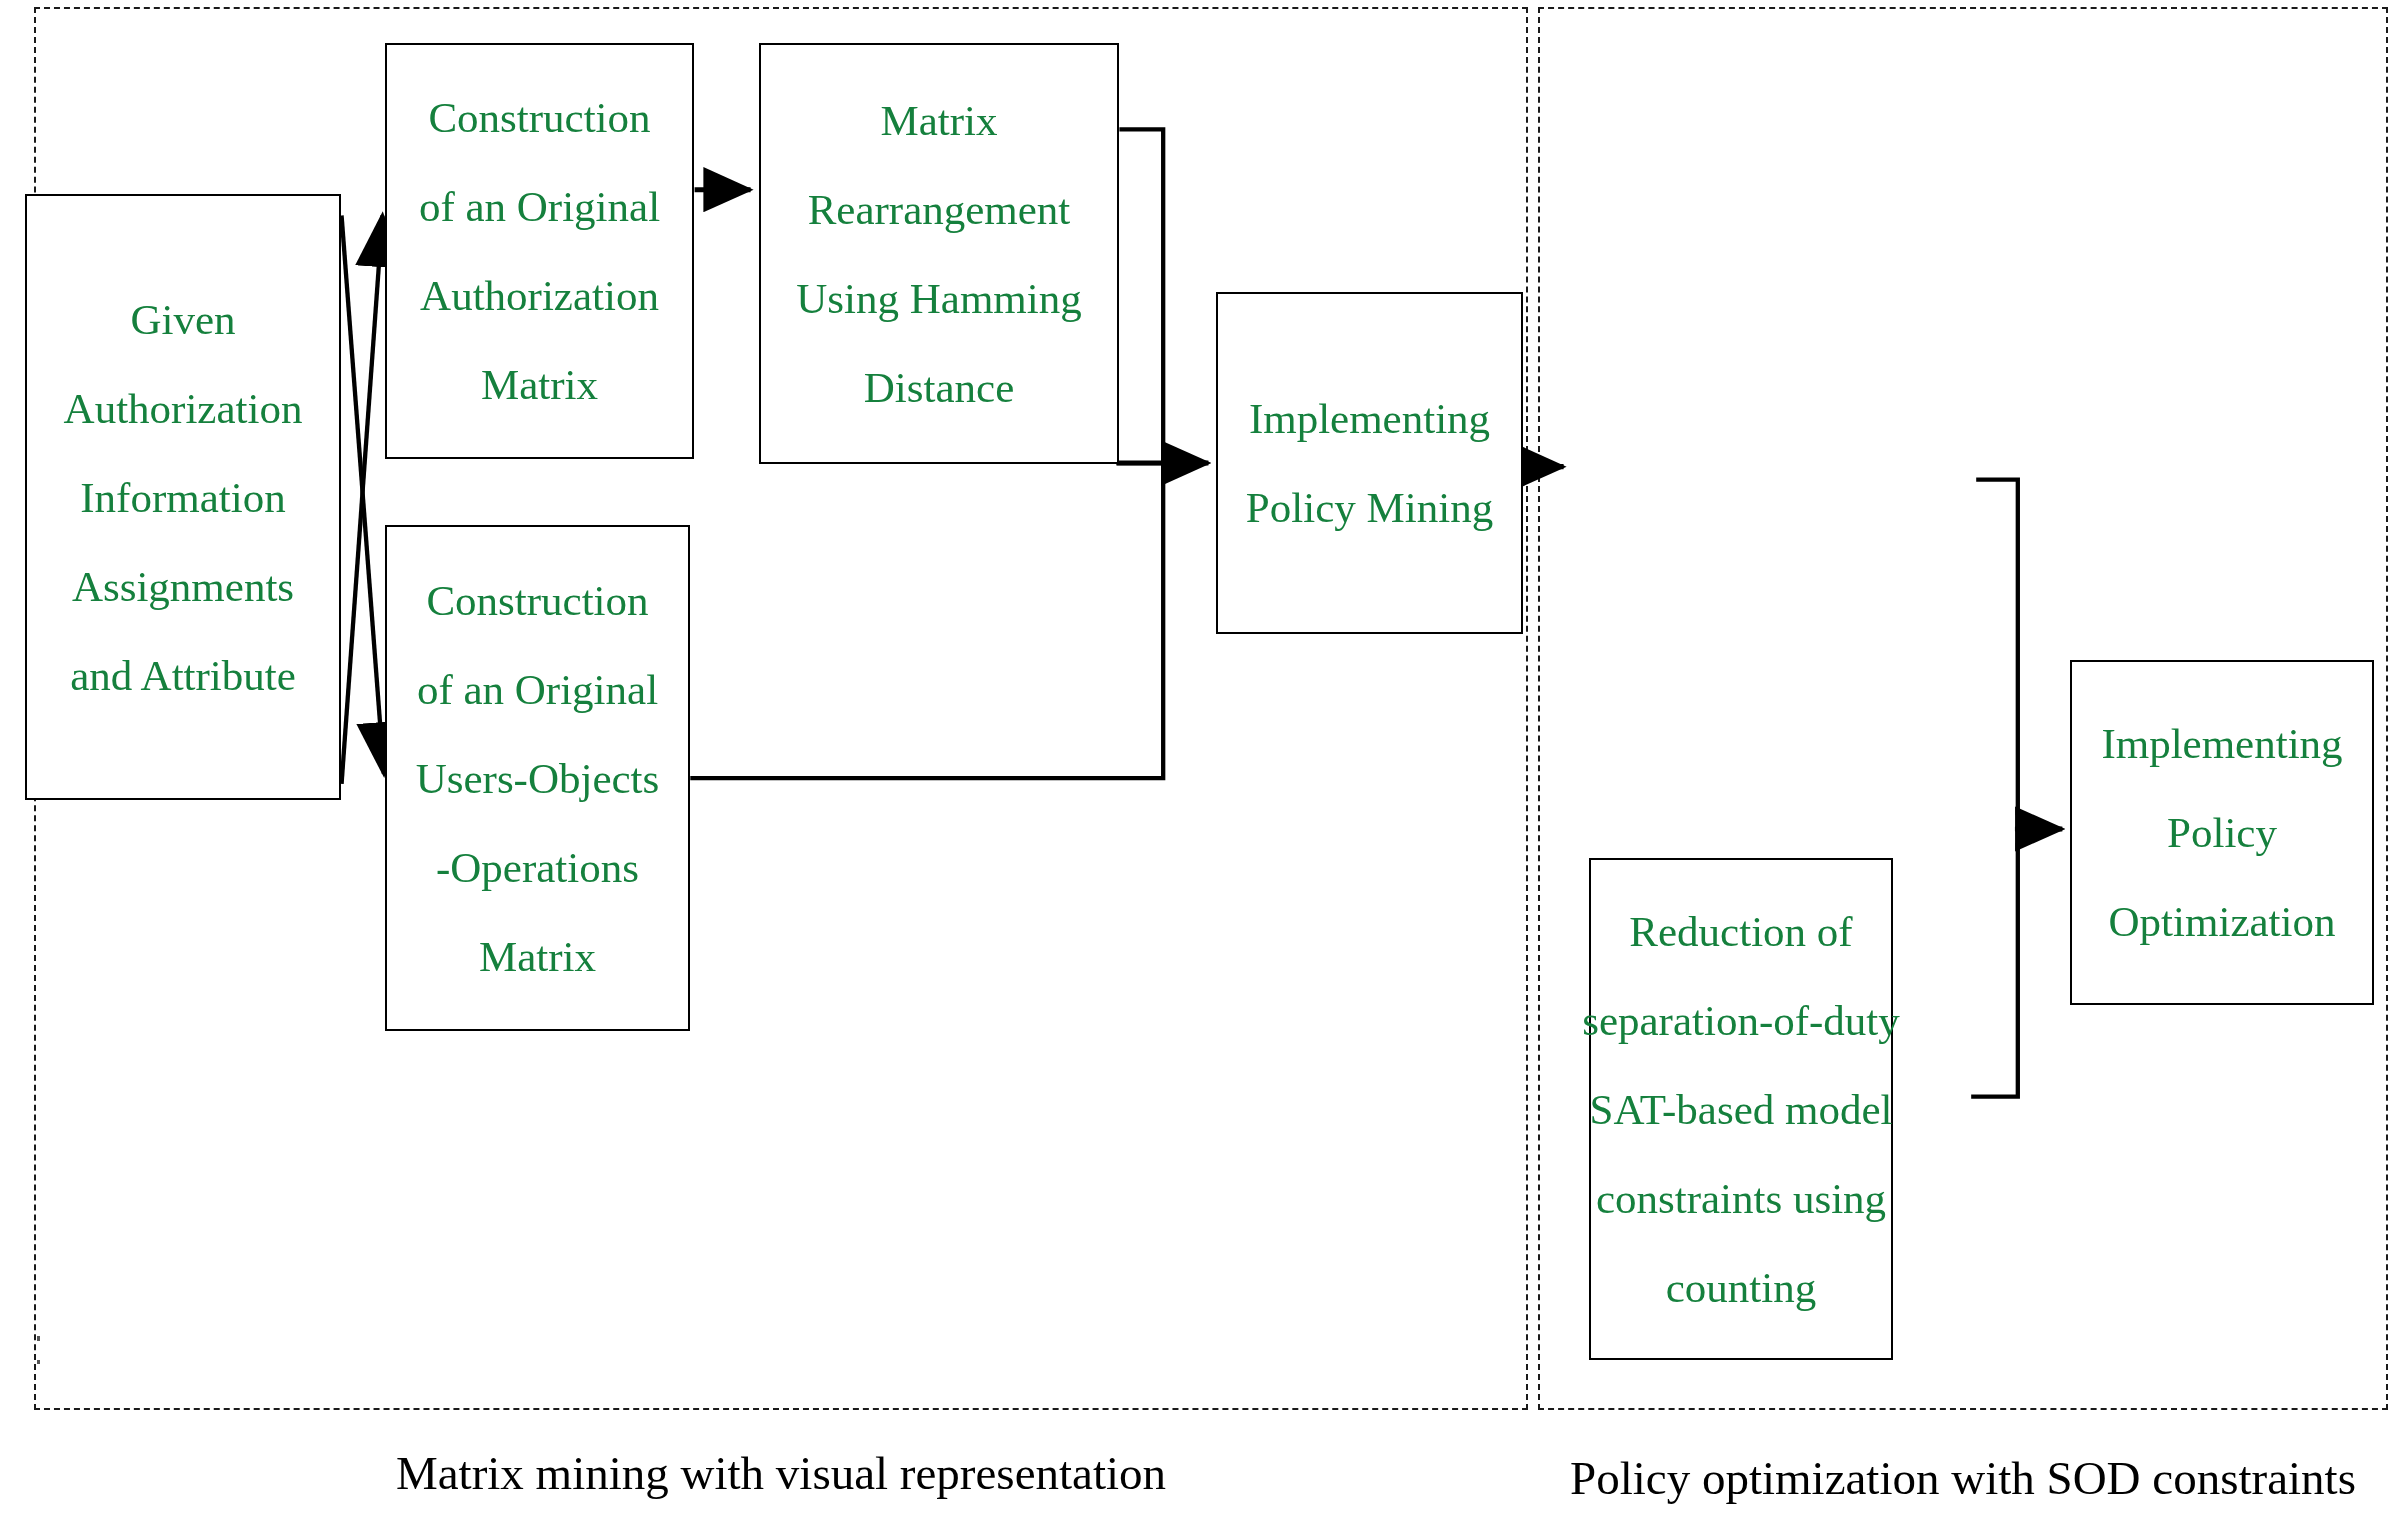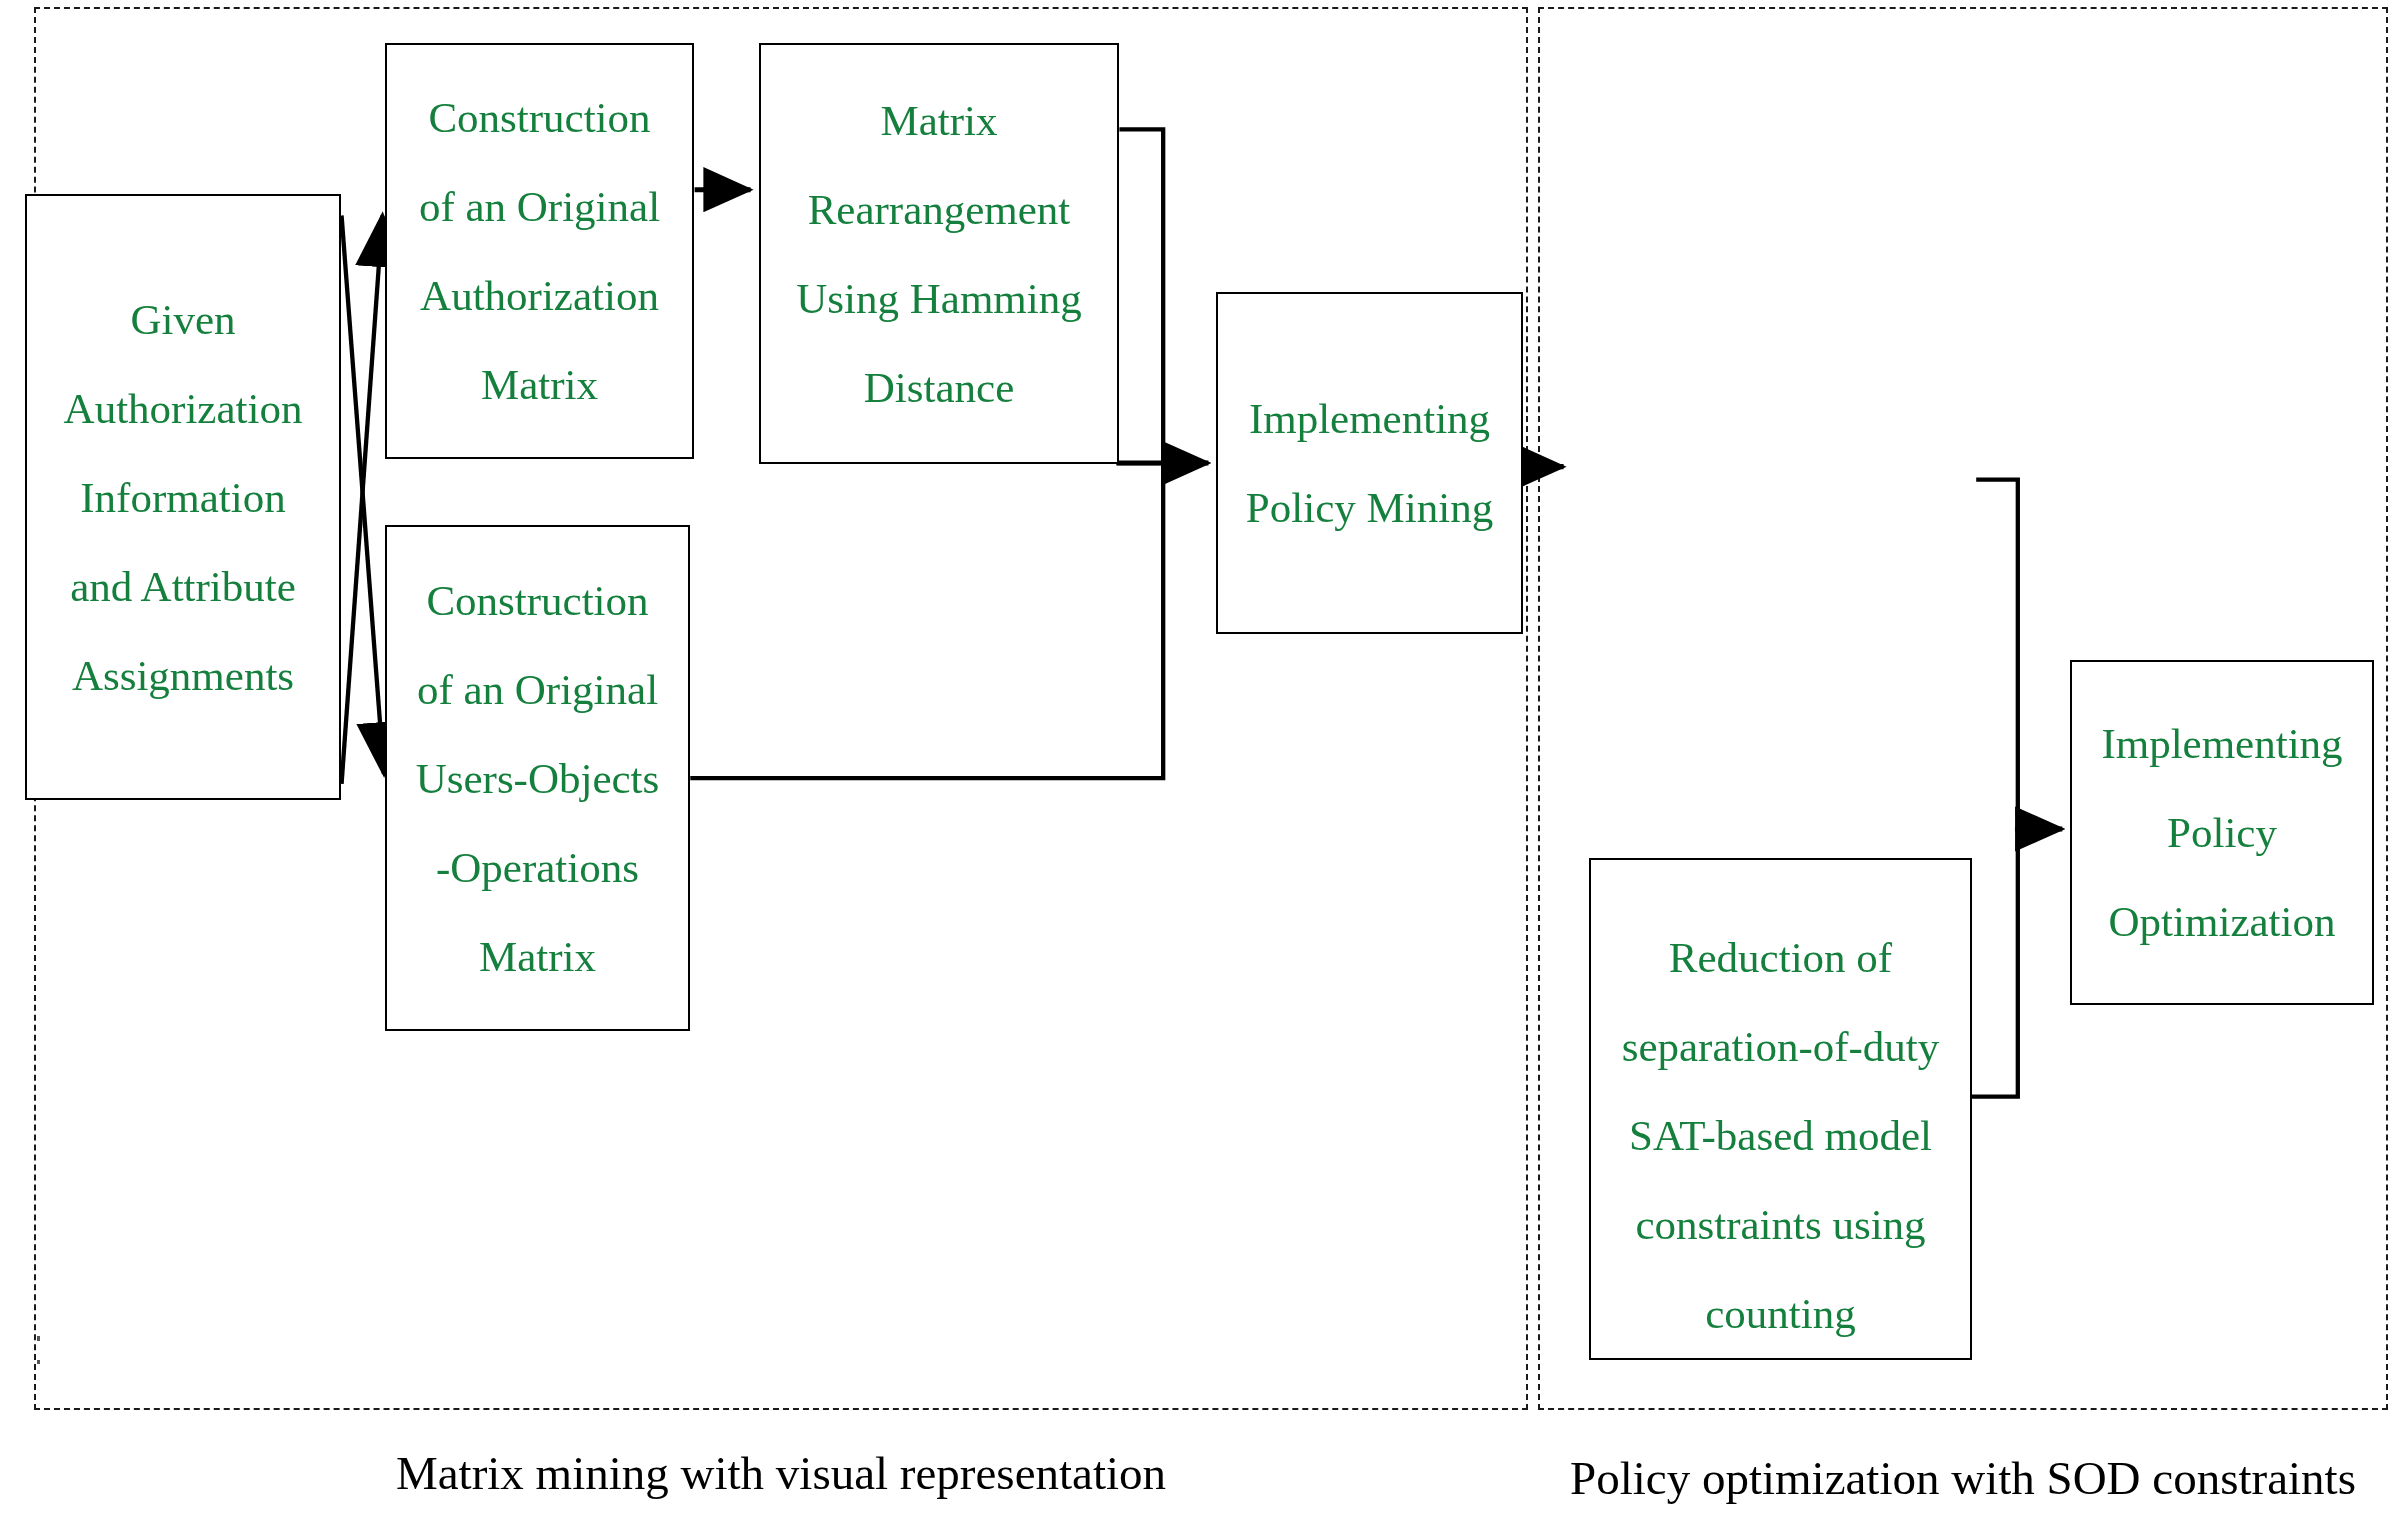--- a/index.html
+++ b/index.html
@@ -110,22 +110,22 @@
     <g>
       <path d="M2747,1528 L2812,1528 L2812,1155" fill="none" stroke="#000000" stroke-width="6"></path>
       <line x1="2808" y1="1155" x2="2874" y2="1155" stroke="#000000" stroke-width="7" marker-end="url(#ah)"></line>
     </g>
   </svg>
 
   <div class="node-box" style="left:25px; top:194px; width:316px; height:606px; font-size:43px; line-height:89px;text-align:right;">
     <span class="node-line">Given</span>
     <span class="node-line">Authorization</span>
     <span class="node-line">Information</span>
+    <span class="node-line">Assignments</span>
     <span class="node-line">and Attribute</span>
-    <span class="node-line">Assignments</span>
   </div>
 
   <div class="node-box" style="left:385px; top:43px; width:309px; height:416px; font-size:43px; line-height:89px;">
     <span class="node-line">Construction</span>
     <span class="node-line">of an Original</span>
     <span class="node-line">Authorization</span>
     <span class="node-line">Matrix</span>
   </div>
 
   <div class="node-box" style="left:759px; top:43px; width:360px; height:421px; font-size:43px; line-height:89px;">
@@ -142,21 +142,21 @@
     <span class="node-line">-Operations</span>
     <span class="node-line">Matrix</span>
   </div>
 
   <div class="node-box" style="left:1216px; top:292px; width:307px; height:342px; font-size:43px; line-height:89px;">
     <span class="node-line">Implementing</span>
     <span class="node-line">Policy Mining</span>
   </div>
 
 
-  <div class="node-box" style="left:1589px; top:858px; width:383px; height:502px; font-size:43px; line-height:89px;justify-content:flex-end;">
+  <div class="node-box" style="left:1589px; top:858px; width:304px; height:502px; font-size:43px; line-height:89px;">
     <span class="node-line">Reduction of</span>
     <span class="node-line">separation-of-duty</span>
     <span class="node-line">SAT-based model</span>
     <span class="node-line">constraints using</span>
     <span class="node-line">counting</span>
   </div>
 
   <div class="node-box" style="left:2070px; top:660px; width:304px; height:345px; font-size:43px; line-height:89px;">
     <span class="node-line">Implementing</span>
     <span class="node-line">Policy</span>

